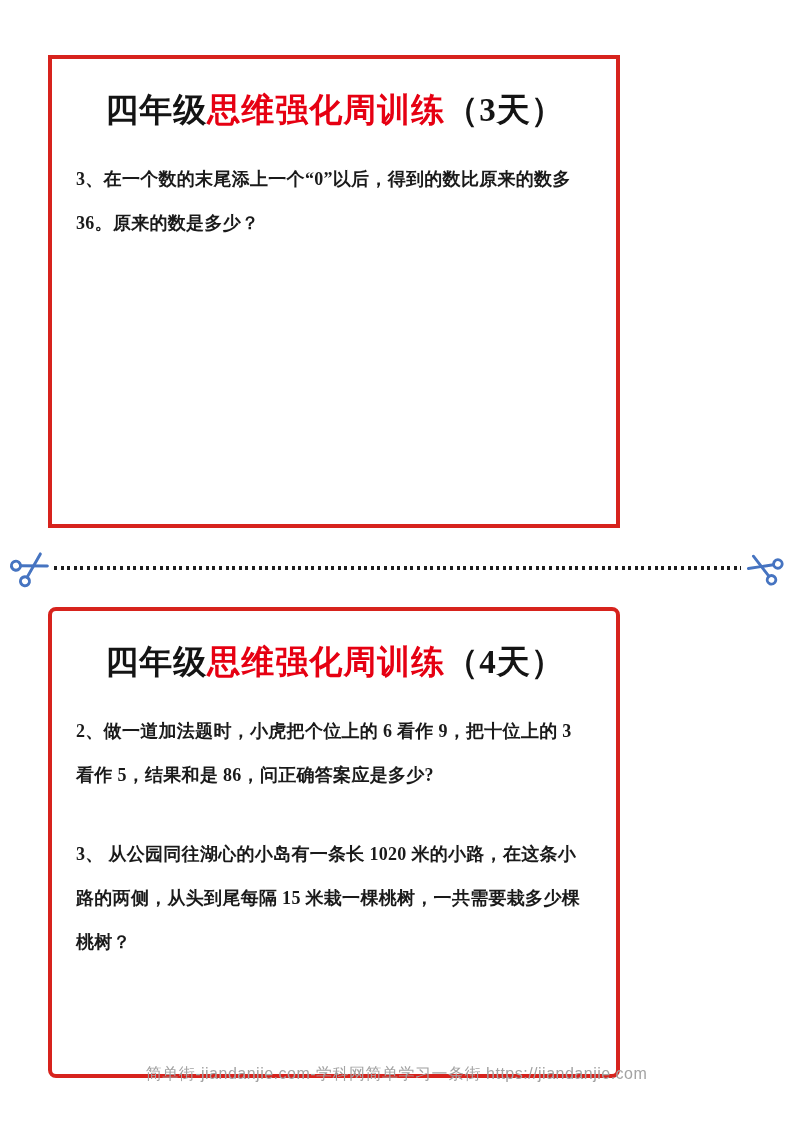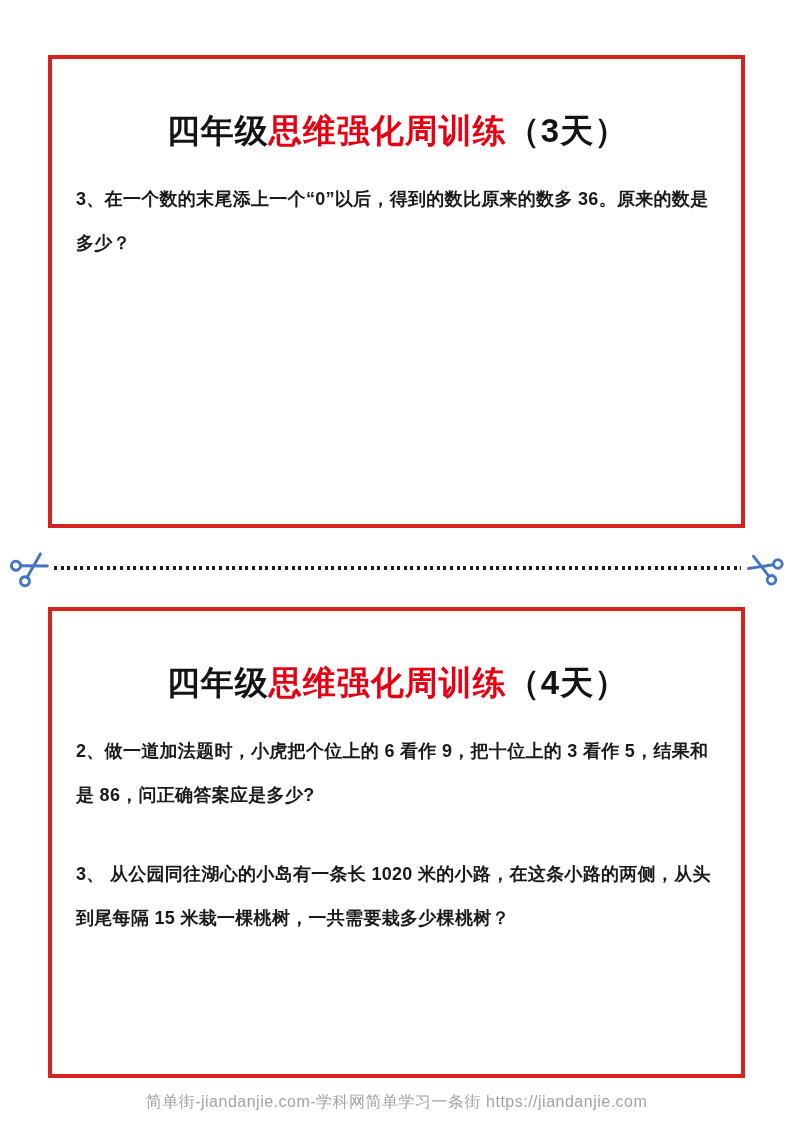--- a/index.html
+++ b/index.html
@@ -2,26 +2,27 @@
 <html><head>
 <meta charset="utf-8">
 <style>
   html,body{margin:0;padding:0;background:#ffffff;}
   .page{
     position:relative;width:793px;height:1122px;margin:0 auto;
     background:#ffffff;overflow:hidden;
     font-family:"Liberation Sans","DejaVu Sans",sans-serif;
   }
   .card{
-    position:absolute;left:48px;width:697px;box-sizing:border-box;
+    position:absolute;left:48px;width:572px;box-sizing:border-box;
     border:4px solid #d7231d;background:#ffffff;
-    padding:48px 22px 0 24px;
+    padding:28px 22px 0 24px;
+    font-family:Liberation Serif, serif;
   }
   .card-1{top:55px;height:473px;}
-  .card-2{top:607px;height:471px;}
+  .card-2{top:607px;height:471px;border-radius:8px;}
   .title{
     margin:4px 0 26px 0;text-align:center;
     font-size:33px;font-weight:900;letter-spacing:1px;
     color:#141414;line-height:1.2;
   }
   .t-red{color:#e60012;}
   .t-black{color:#141414;}
   .problem{
     margin:0 0 35px 0;font-size:18px;font-weight:700;color:#1a1a1a;
     line-height:44px;letter-spacing:0.3px;text-align:left;
@@ -31,21 +32,21 @@
     display:flex;align-items:center;gap:2px;
   }
   .dots{
     flex:1;height:4px;margin:0 2px;
     background-image:repeating-linear-gradient(90deg,#1e1e1e 0 3px,transparent 3px 6.6px);
   }
   .scissors{display:inline-flex;width:40px;height:44px;align-items:center;justify-content:center;}
   .scissors.left svg{transform:rotate(-30deg);}
   .scissors.right svg{transform:scaleX(-1) rotate(-22deg);}
   .watermark{
-    position:absolute;top:1092px;left:0;width:100%;text-align:center;
+    position:absolute;top:1064px;left:0;width:100%;text-align:center;
     color:#a3a3a3;font-size:16px;letter-spacing:0.5px;font-weight:400;
   }
 </style>
 </head>
 <body>
 
 <div class="page">
 
   <section class="card card-1">
     <h1 class="title"><span class="t-black">四年级</span><span class="t-red">思维强化周训练</span><span class="t-black">（3天）</span></h1>

